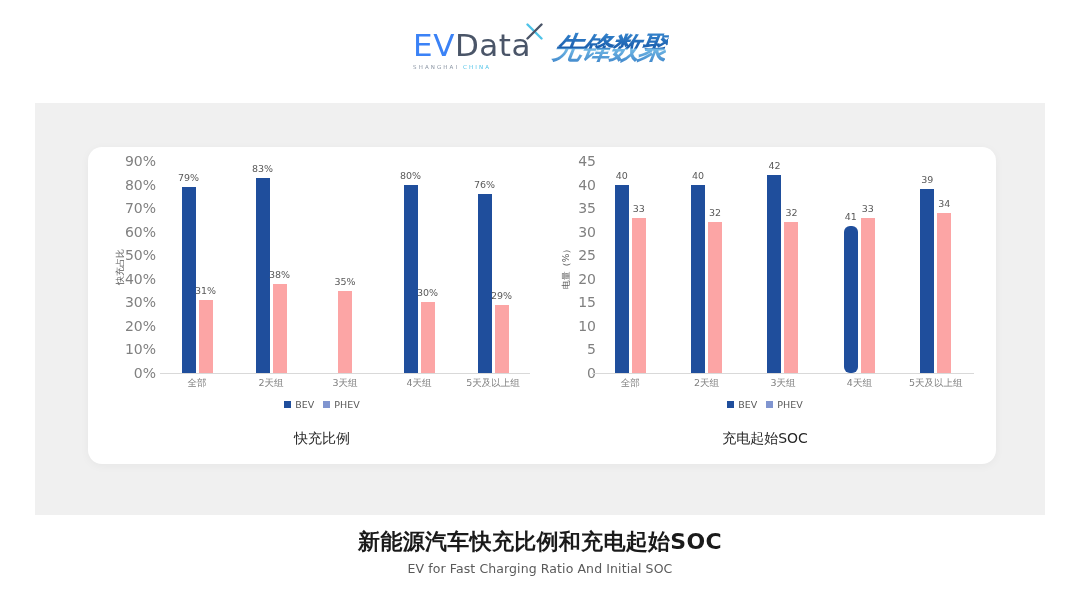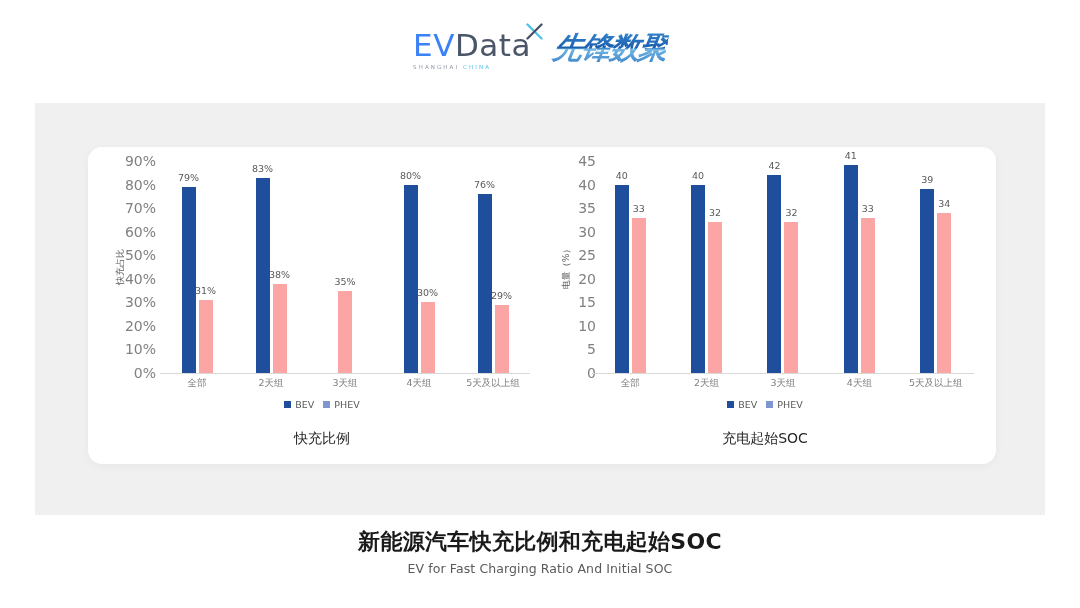--- a/index.html
+++ b/index.html
@@ -412,21 +412,21 @@
           </div>
           <div class="group" style="left: 40%; width: 20%;">
             <div class="bar bev" style="height: 197.867px;">
               <span class="bar-label">42</span>
             </div>
             <div class="bar phev" style="height: 150.756px;">
               <span class="bar-label">32</span>
             </div>
           </div>
           <div class="group" style="left: 60%; width: 20%;">
-            <div class="bar bev" style="height: 208px;">
+            <div class="bar bev" style="height: 147px; border-radius: 6px;">
               <span class="bar-label">41</span>
             </div>
             <div class="bar phev" style="height: 155.467px;">
               <span class="bar-label">33</span>
             </div>
           </div>
           <div class="group" style="left: 80%; width: 20%;">
             <div class="bar bev" style="height: 183.733px;">
               <span class="bar-label">39</span>
             </div>

